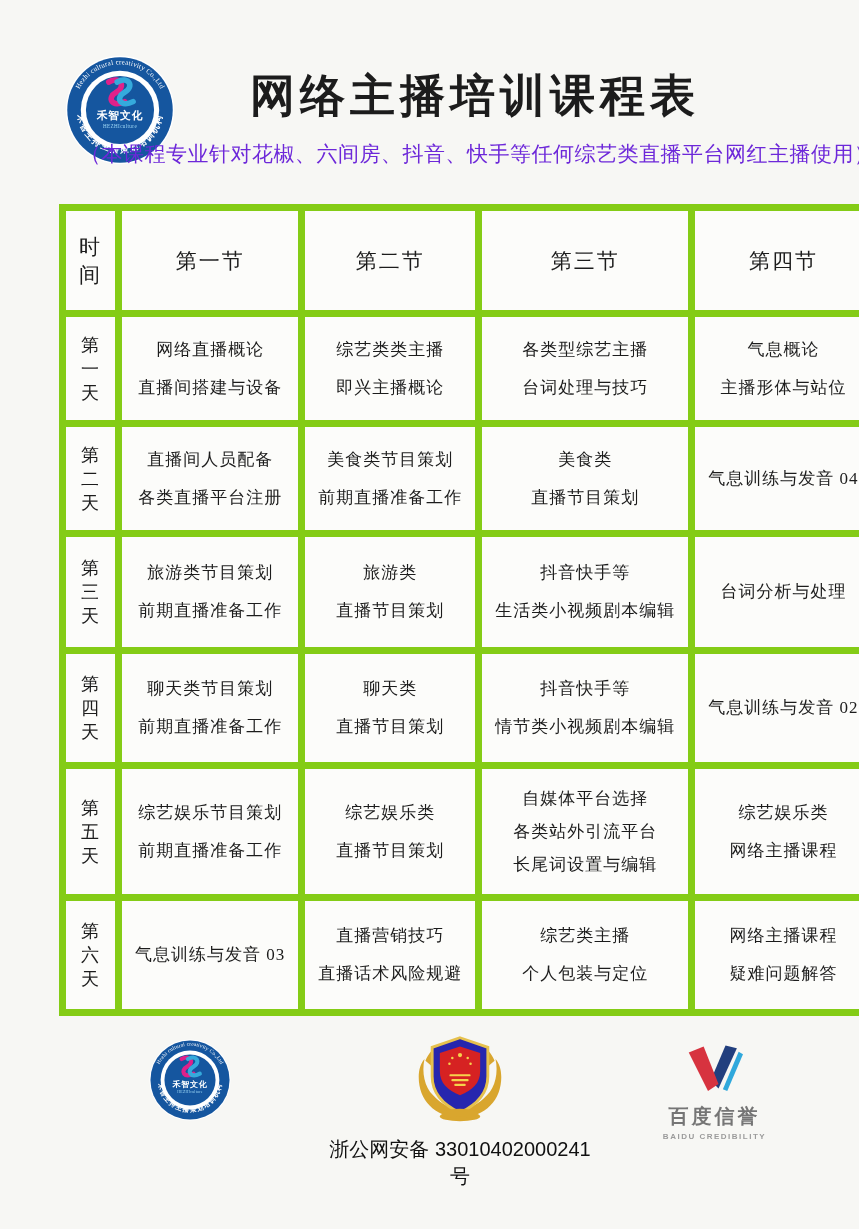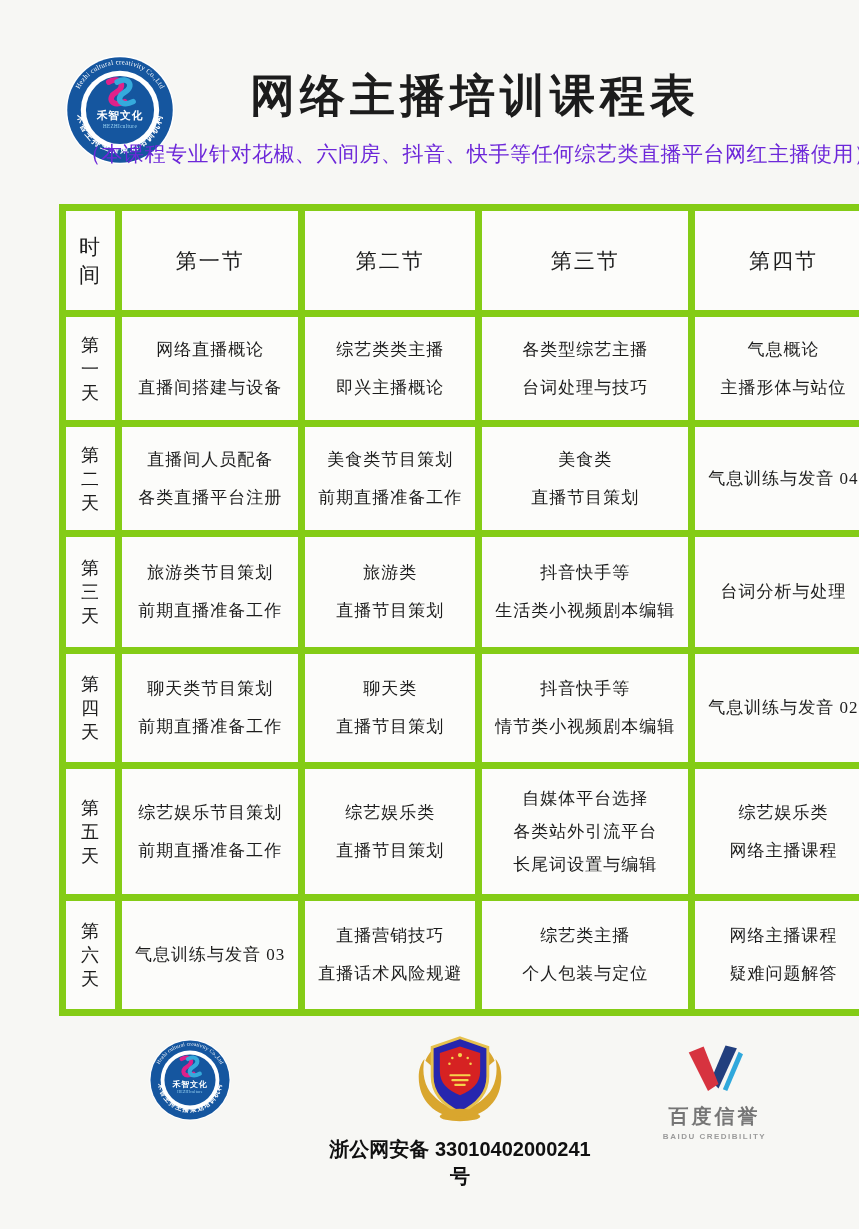--- a/index.html
+++ b/index.html
@@ -34,21 +34,21 @@
   .f-hezhi { position:absolute; left:60px; top:1038px; width:260px; text-align:center; }
   .f-hezhi svg { width:84px; height:84px; }
   .f-copy {
     margin-top:10px; font-family:"Liberation Sans","DejaVu Sans",sans-serif;
     font-size:17px; color:#2a2a2a; letter-spacing:0.5px;
   }
   .f-police { position:absolute; left:320px; top:1032px; width:280px; text-align:center; }
   .f-police svg { width:96px; height:96px; }
   .f-record {
     margin-top:4px; font-family:"Liberation Sans","DejaVu Sans",sans-serif;
-    font-weight:bold; font-size:20px; color:#101010;
+    font-weight:normal; font-size:20px; color:#101010;
   }
   .f-baidu {
     position:absolute; left:622px; top:1044px; width:185px; text-align:center;
     font-family:"Liberation Sans","DejaVu Sans",sans-serif;
     font-weight:bold;
   }
   .f-baidu svg { width:56px; height:52px; }
   .baidu-cn { font-size:20px; color:#757575; letter-spacing:3px; margin-top:3px; }
   .baidu-en { font-size:8px;  color:#9b9b9b; letter-spacing:1.5px; margin-top:2px; }
   .baidu-caption { font-size:19px; color:#262626; letter-spacing:2px; margin-top:8px; }

